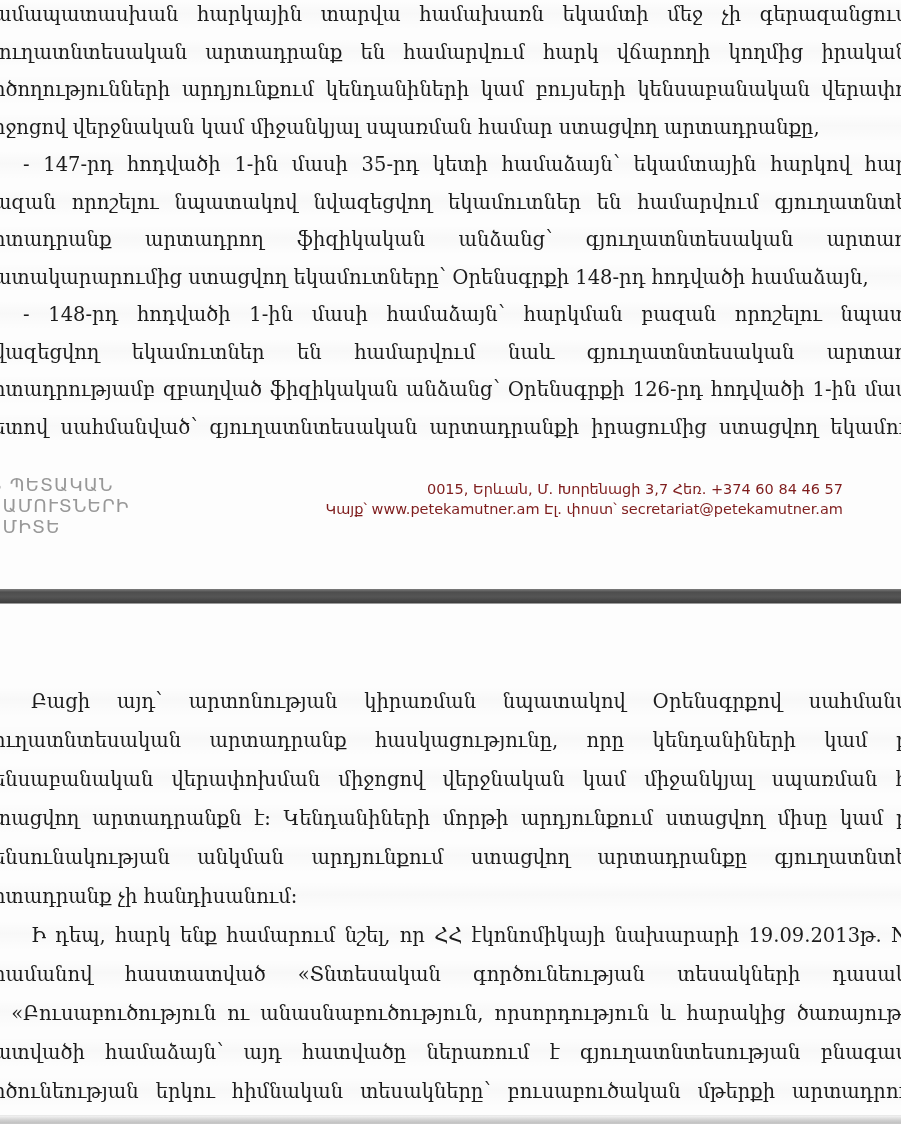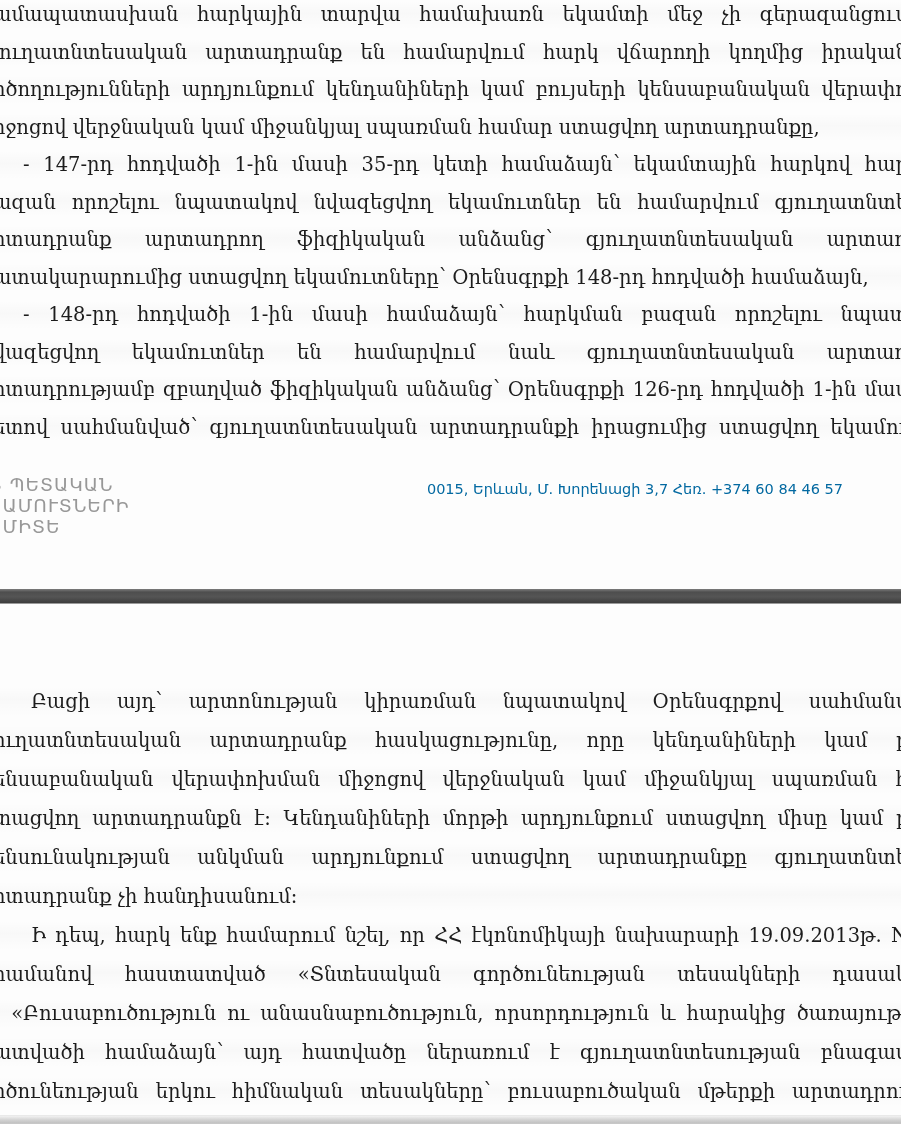--- a/index.html
+++ b/index.html
@@ -63,21 +63,21 @@
     white-space: nowrap;
   }
   #contact-info {
     position: absolute;
     top: 9px;
     right: 58px;
     text-align: right;
     font-family: "DejaVu Sans", "Liberation Sans", sans-serif;
     font-size: 14.5px;
     line-height: 20px;
-    color: #0369a1;
+    color: #7f1d1d;
     white-space: nowrap;
   }
 
   
   #page-separator {
     position: absolute;
     top: 589px;
     left: 0;
     width: 901px;
     height: 14px;
@@ -115,20 +115,21 @@
   </div>
 
   <div id="letterhead">
     <div id="committee-logo-text">
       <div>Ց ՊԵՏԱԿԱՆ</div>
       <div>ԿԱՄՈՒՏՆԵՐԻ</div>
       <div>ՈՄԻՏԵ</div>
     </div>
     <div id="contact-info">
       <div>0015, Երևան, Մ. Խորենացի 3,7 Հեռ. +374 60 84 46 57</div>
+      <div>Կայք՝ www.petekamutner.am Էլ. փոստ՝ secretariat@petekamutner.am</div>
     </div>
   </div>
 
   <div id="page-separator"></div>
 
   <div id="page2-text" class="textblock">
     <div class="doc-line indent-para">Բացի այդ՝ արտոնության կիրառման նպատակով Օրենսգրքով սահմանվ</div>
     <div class="doc-line">ուղատնտեսական արտադրանք հասկացությունը, որը կենդանիների կամ բ</div>
     <div class="doc-line">ենսաբանական վերափոխման միջոցով վերջնական կամ միջանկյալ սպառման հ</div>
     <div class="doc-line">տացվող արտադրանքն է։ Կենդանիների մորթի արդյունքում ստացվող միսը կամ բ</div>

